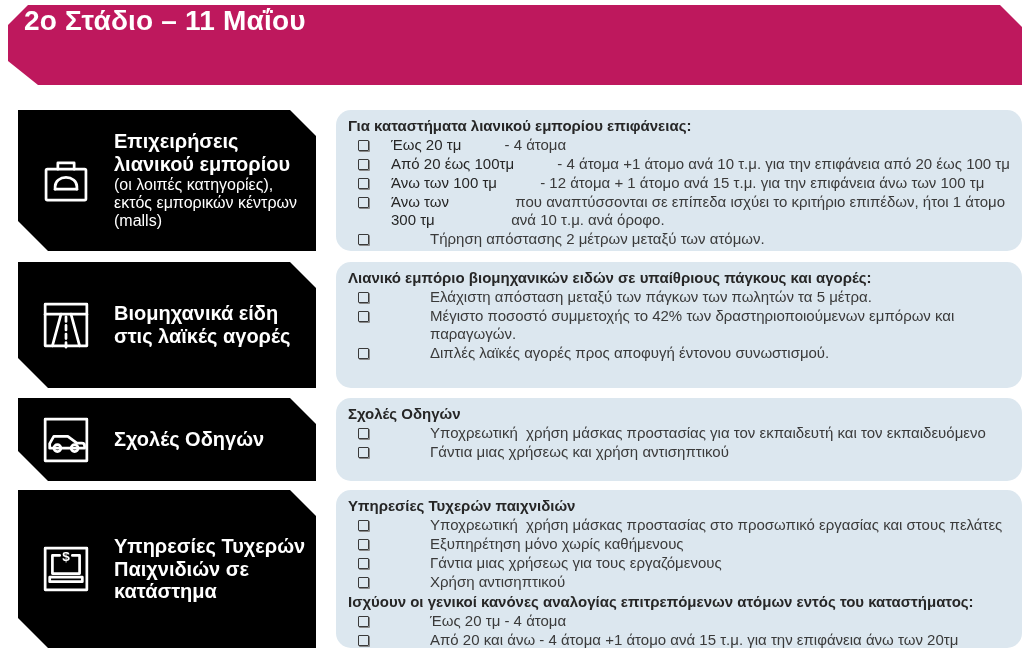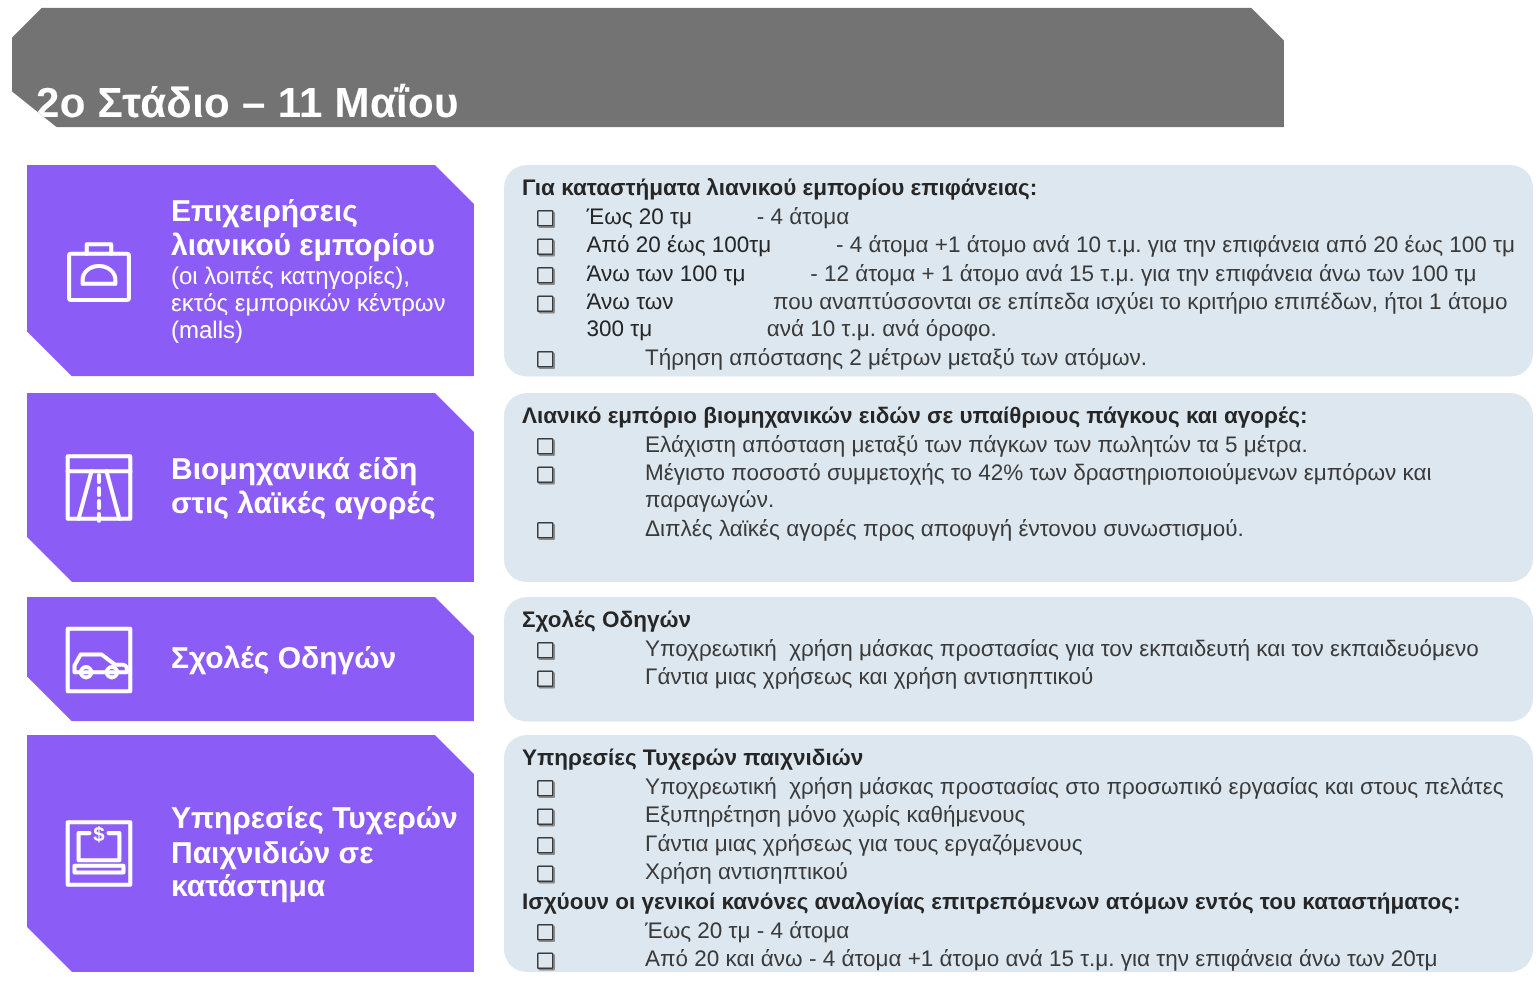--- a/index.html
+++ b/index.html
@@ -3,36 +3,36 @@
 <meta charset="utf-8">
 <style>
   html,body{margin:0;padding:0;}
   body{
     width:1024px;height:654px;position:relative;overflow:hidden;
     background:#ffffff;
     font-family:"Liberation Sans",sans-serif;
   }
   
   .title-bar{
-    position:absolute;left:8px;top:5px;width:848px;height:80px;
-    background:#737373;
+    position:absolute;left:8px;top:5px;width:1014px;height:80px;
+    background:#be185d;
     clip-path:polygon(20px 0, calc(100% - 22px) 0, 100% 22px, 100% 100%, 30px 100%, 0 calc(100% - 24px), 0 20px);
-    display:flex;align-items:flex-end;box-sizing:border-box;padding-left:16px;
+    display:flex;align-items:flex-start;box-sizing:border-box;padding-left:16px;
   }
   .title-bar h1{margin:0;font-size:28px;font-weight:bold;color:#fff;letter-spacing:.2px;}
   
   #rows{position:absolute;left:18px;top:110px;width:1004px;}
   .row{display:flex;align-items:stretch;}
   .row:nth-child(1){height:141px;margin-bottom:11px;}
   .row:nth-child(2){height:126px;margin-bottom:10px;}
   .row:nth-child(3){height:83px;margin-bottom:9px;}
   .row:nth-child(4){height:158px;}
   
   .label-block{
-    width:298px;flex:none;background:#8b5cf6;color:#fff;
+    width:298px;flex:none;background:#000000;color:#fff;
     clip-path:polygon(0 0, calc(100% - 26px) 0, 100% 26px, 100% 100%, 30px 100%, 0 calc(100% - 30px));
     display:flex;align-items:center;box-sizing:border-box;padding:6px 8px 6px 0;
   }
   .icon{width:96px;flex:none;display:flex;justify-content:center;align-items:center;}
   .icon svg{width:58px;height:58px;display:block;}
   .label-text{flex:1;line-height:1.14;padding-right:2px;}
   .label-bold{font-weight:bold;font-size:20px;}
   .label-normal{font-size:16px;white-space:pre-wrap;}
   
   .content-panel{

